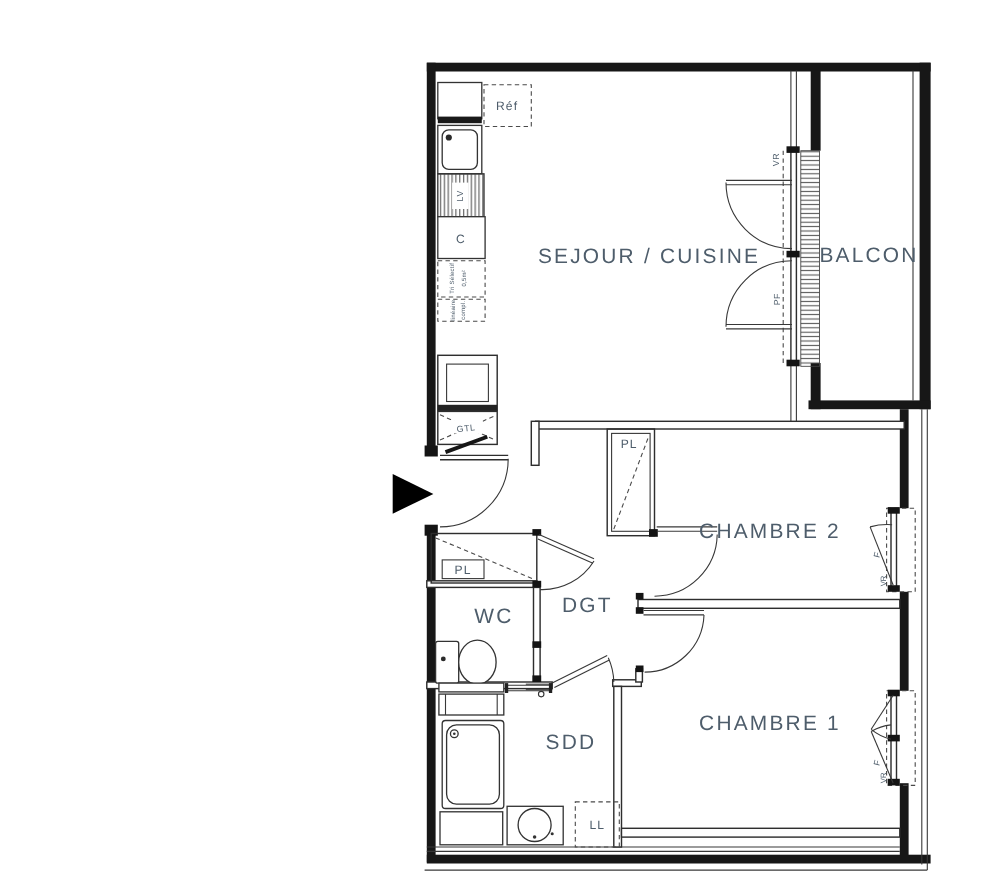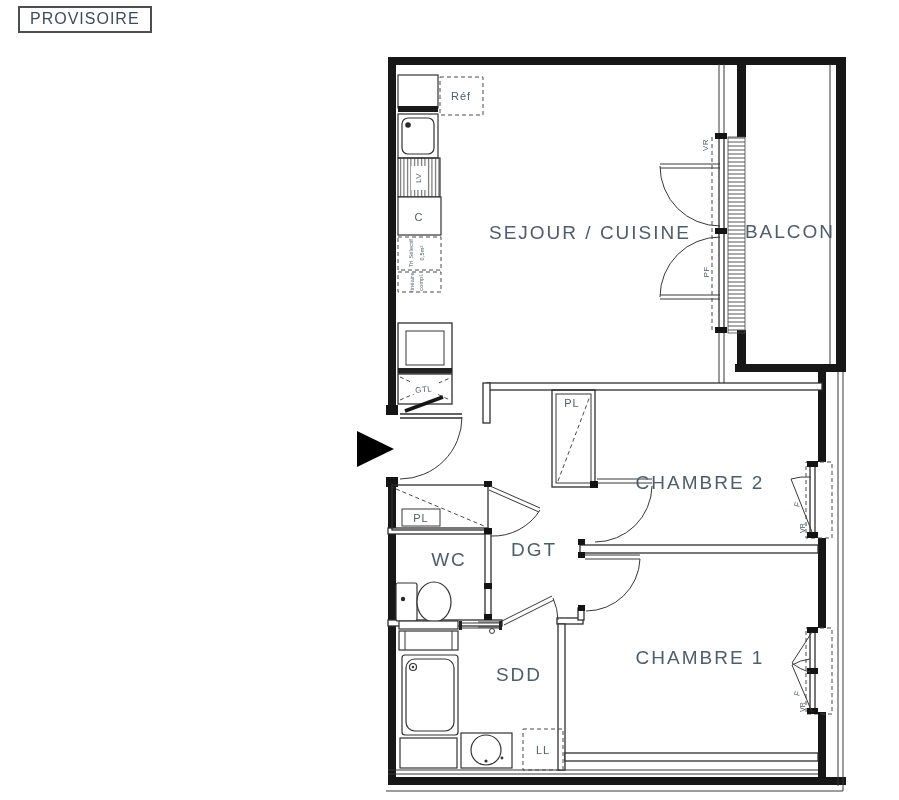--- a/index.html
+++ b/index.html
@@ -18,21 +18,20 @@
   .ln2{stroke:#2e2e2e;stroke-width:1.3;fill:none;}
   .dash{stroke:#4a4a4a;stroke-width:1;fill:none;stroke-dasharray:4 3;}
   .fix{stroke:#333;stroke-width:1.2;fill:#fff;}
   .hinge{fill:#141414;}
 </style>
 </head>
 <body>
 
 <div id="stage">
 
-  <div id="stamp">PROVISOIRE</div>
 
   <svg width="899" height="800" viewBox="0 0 899 800">
 
     <defs>
       <pattern id="hatchH" width="5" height="4" patternUnits="userSpaceOnUse">
         <path d="M0,2 H5" stroke="#555" stroke-width="1"></path>
       </pattern>
       <pattern id="hatchV" width="3.5" height="6" patternUnits="userSpaceOnUse">
         <path d="M1.5,0 V6" stroke="#555" stroke-width="1"></path>
       </pattern>

